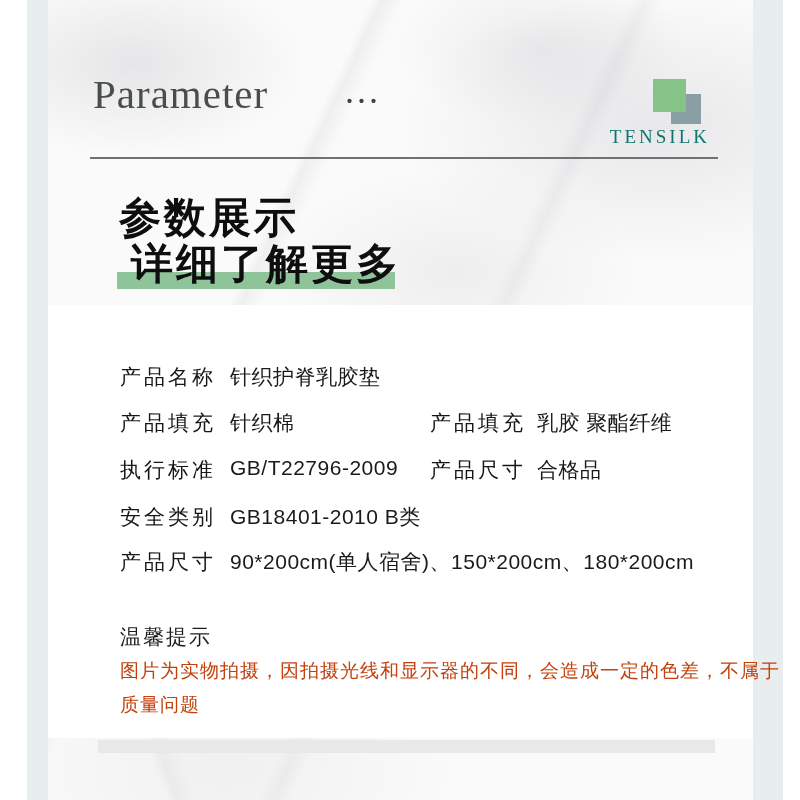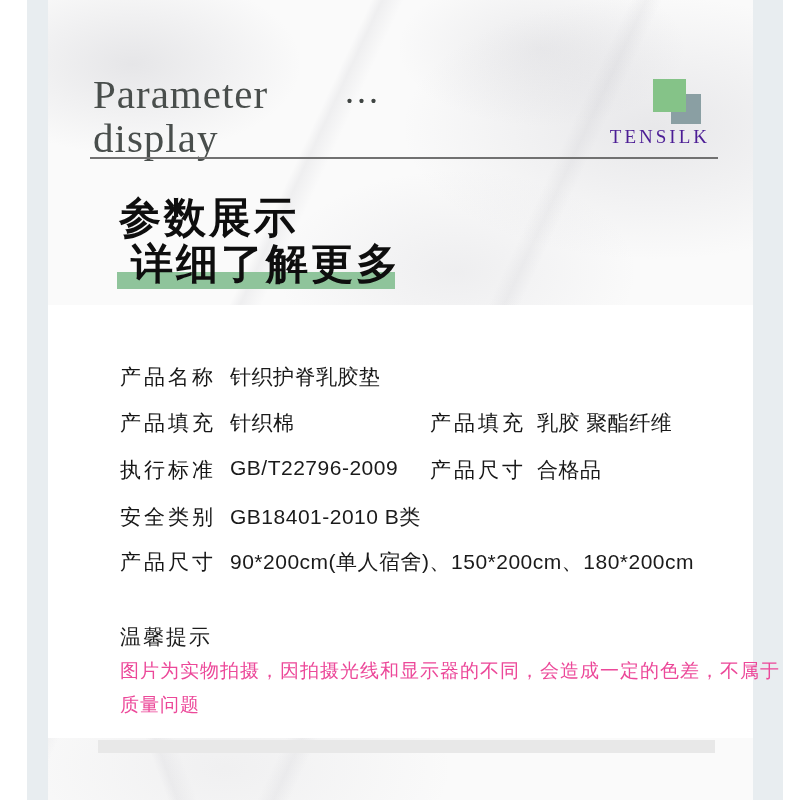--- a/index.html
+++ b/index.html
@@ -39,21 +39,21 @@
     font-size:36px;color:#3f4442;letter-spacing:3px;
   }
   #header-rule{position:absolute;left:90px;top:157px;width:628px;height:2px;background:#717171;}
   
   .logo-square{position:absolute;}
   #logo-gray{left:671px;top:94px;width:30px;height:30px;z-index:1;}
   #logo-green{left:653px;top:79px;width:33px;height:33px;z-index:2;}
   #brand-name{
     position:absolute;left:590px;top:126px;width:120px;text-align:right;
     font-family:"Liberation Serif", serif;
-    font-size:19px;letter-spacing:3px;color:#4c1d95;
+    font-size:19px;letter-spacing:3px;color:#0f766e;
   }
   
   .hero-line{
     position:absolute;left:119px;z-index:3;
     font-family:"Liberation Serif", serif;font-weight:700;
     font-size:42px;line-height:46px;letter-spacing:3px;color:#0e0e0e;
   }
   #hero-line1{top:195px;}
   #hero-line2{top:241px;margin-left:12px;}
   #hero-highlight{position:absolute;left:117px;top:272px;width:278px;height:17px;z-index:2;}
@@ -70,41 +70,40 @@
   .col2-label{left:430px;}
   .col2-value{left:537px;}
   #row-1{top:363px;} #row-2{top:409px;} #row-3{top:456px;} #row-4{top:503px;} #row-5{top:548px;}
   
   #tips-heading{
     position:absolute;left:120px;top:623px;z-index:3;
     font-size:21px;letter-spacing:2px;color:#1c1c1c;
   }
   .tips-line{
     position:absolute;left:120px;z-index:3;
-    font-size:19px;letter-spacing:1px;color:#ec4899;white-space:nowrap;
+    font-size:19px;letter-spacing:1px;color:#c2410c;white-space:nowrap;
   }
   #tips-line1{top:658px;}
   #tips-line2{top:692px;}
   
   #bottom-divider{position:absolute;left:98px;top:740px;width:617px;height:13px;background:#e8e8e8;z-index:2;}
 </style>
 </head>
 <body>
 
 <div id="stage">
 
   <div id="strip-left" class="side-strip"></div>
   <div id="strip-right" class="side-strip"></div>
 
   <div id="content-bg"></div>
   <div id="param-card"></div>
 
   <div id="header-title">
     <div>Parameter</div>
-    <div>display</div>
   </div>
   <div id="header-dots">...</div>
   <div id="header-rule"></div>
 
   <div id="logo-gray" class="logo-square" style="background: rgb(138, 159, 163);"></div>
   <div id="logo-green" class="logo-square" style="background: rgb(133, 195, 136);"></div>
   <div id="brand-name">TENSILK</div>
 
   <div id="hero-highlight" style="background: rgb(143, 196, 155);"></div>
   <div id="hero-line1" class="hero-line">参数展示</div>

